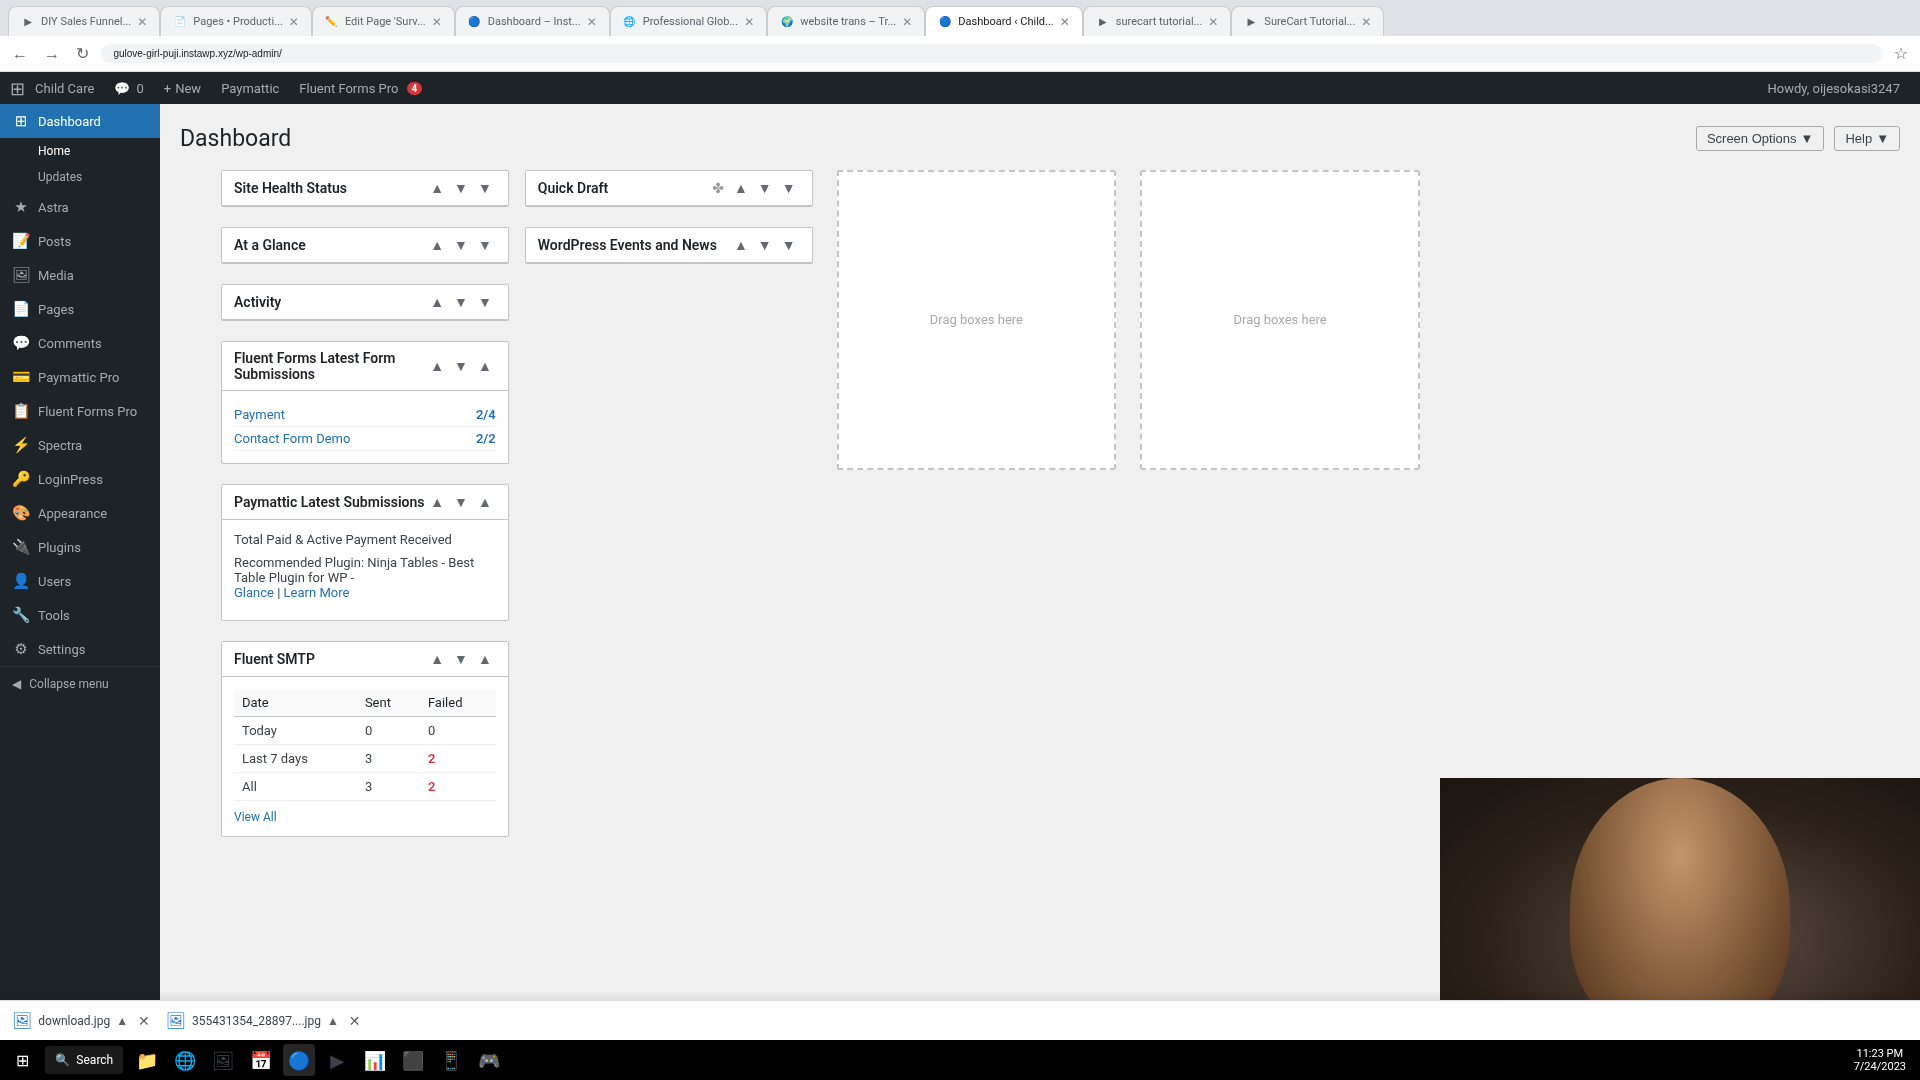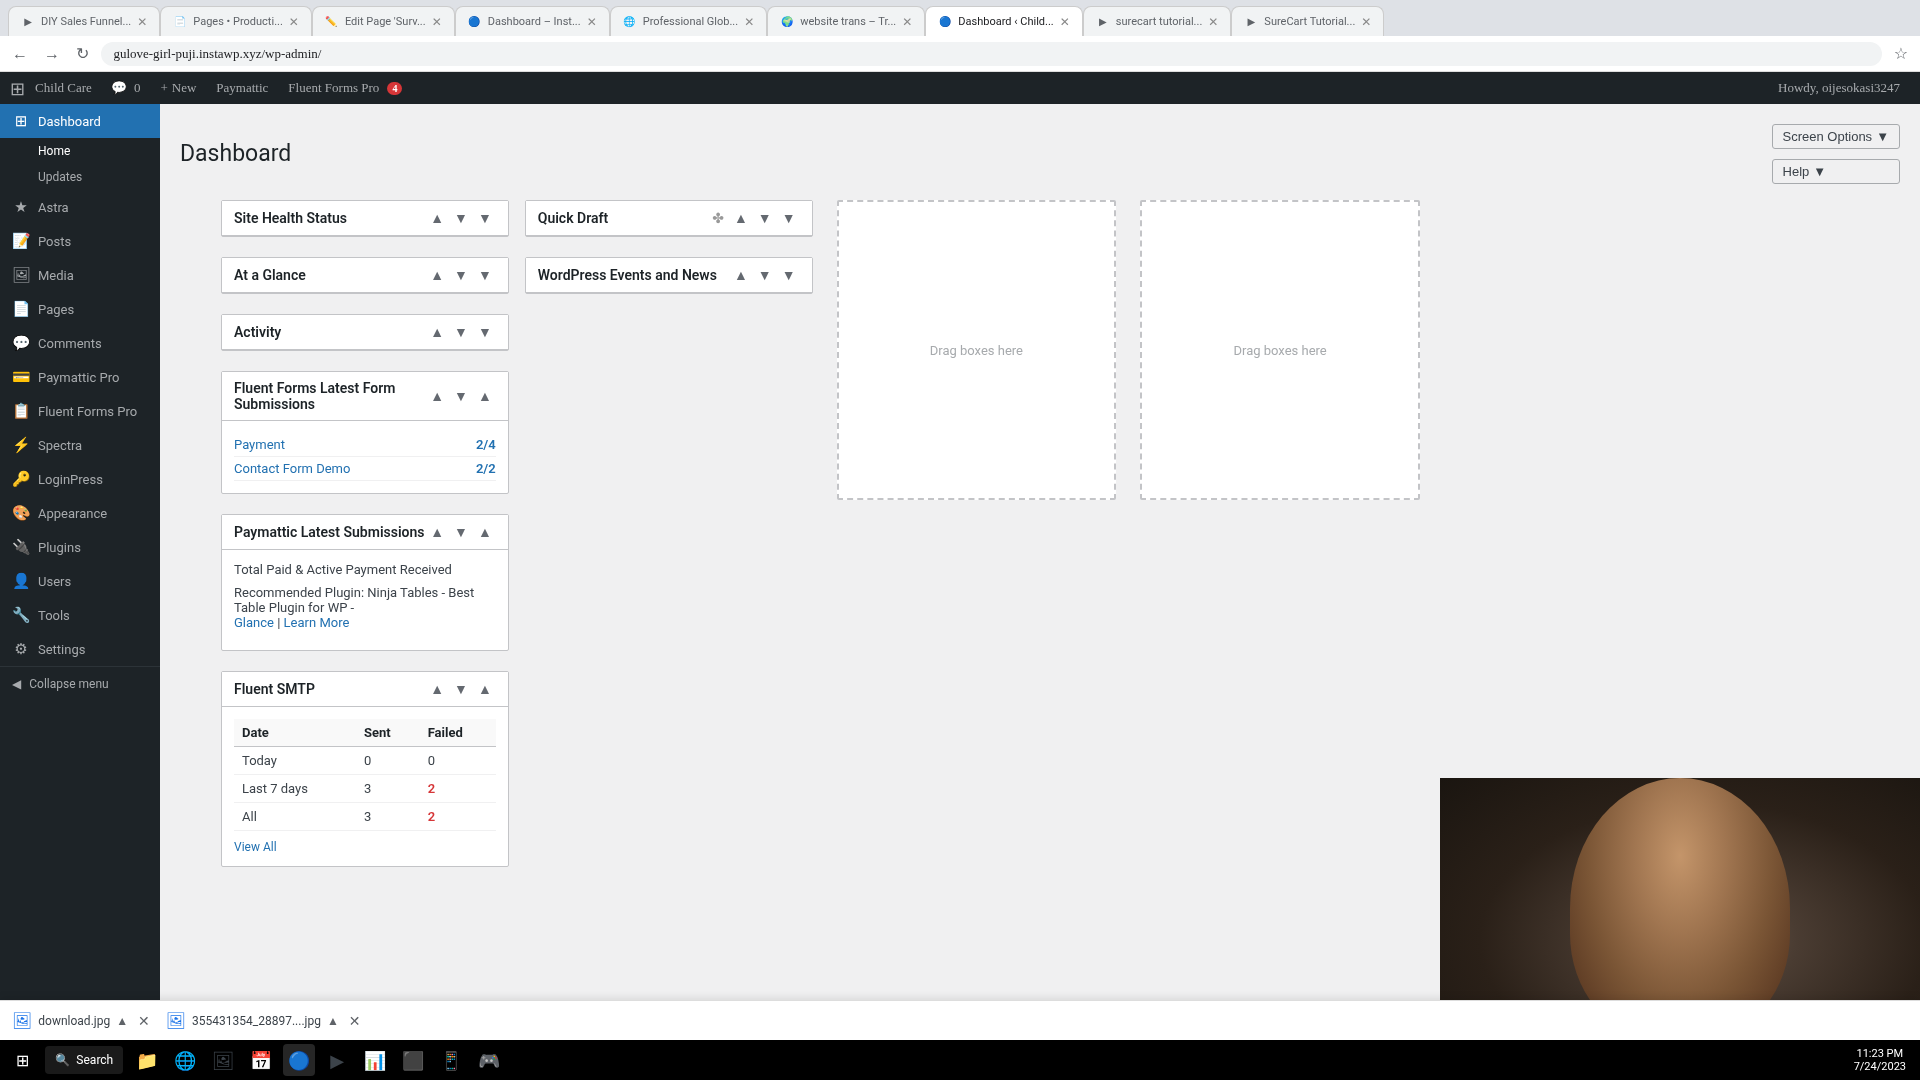--- a/index.html
+++ b/index.html
@@ -8,25 +8,25 @@
     
     .browser-chrome { background: #dee1e6; height: 72px; display: flex; flex-direction: column; }
     .browser-tabs { background: #dee1e6; display: flex; align-items: flex-end; height: 36px; padding: 0 8px; gap: 0; }
     .browser-tab { background: #f1f3f4; border-radius: 8px 8px 0 0; padding: 0 12px; height: 30px; display: flex; align-items: center; gap: 6px; font-size: 11px; color: #5f6368; min-width: 120px; max-width: 180px; cursor: pointer; border: 1px solid #ccc; border-bottom: none; }
     .browser-tab.active { background: #fff; color: #202124; }
     .browser-tab .tab-favicon { width: 14px; height: 14px; font-size: 10px; display:flex;align-items:center;justify-content:center; }
     .browser-tab .tab-title { flex: 1; overflow: hidden; white-space: nowrap; text-overflow: ellipsis; font-size: 11px; }
     .browser-tab .tab-close { font-size: 12px; color: #888; cursor: pointer; }
     .browser-toolbar { background: #fff; height: 36px; display: flex; align-items: center; padding: 0 8px; gap: 8px; border-bottom: 1px solid #ddd; }
     .browser-nav-btn { background: none; border: none; cursor: pointer; color: #5f6368; font-size: 16px; padding: 4px; border-radius: 50%; }
-    .browser-address-bar { flex: 1; background: #f1f3f4; border-radius: 20px; padding: 4px 12px; font-size: 13px; color: #202124; border: none; outline: none; font-family: Liberation Serif, serif; }
+    .browser-address-bar { flex: 1; background: #f1f3f4; border-radius: 20px; padding: 4px 12px; font-size: 10px; color: #202124; border: none; outline: none; }
 
     
     .wp-admin-bar { background: #1d2327; height: 32px; display: flex; align-items: center; padding: 0 10px; gap: 0; color: #a7aaad; font-size: 13px; }
-    .admin-bar-item { padding: 0 10px; height: 32px; display: flex; align-items: center; gap: 6px; cursor: pointer; color: #a7aaad; text-decoration: none; font-family: Liberation Serif, serif; }
+    .admin-bar-item { padding: 0 10px; height: 32px; display: flex; align-items: center; gap: 6px; cursor: pointer; color: #a7aaad; text-decoration: none; }
     .admin-bar-item.brand { color: #a7aaad; }
     .admin-bar-logo { color: #a7aaad; font-size: 18px; }
     .admin-bar-right { margin-left: auto; display: flex; align-items: center; gap: 0; }
     .admin-bar-badge { background: #d63638; color: #fff; border-radius: 10px; padding: 1px 5px; font-size: 10px; font-weight: bold; margin-left: 2px; }
     .admin-bar-new { display:flex; align-items:center; gap: 4px; }
 
     
     .wp-layout { display: flex; height: calc(1080px - 72px - 32px); }
 
     
@@ -37,21 +37,21 @@
     .sidebar-submenu-item { padding: 6px 12px 6px 38px; cursor: pointer; color: #a7aaad; font-size: 12px; display: block; }
     .sidebar-submenu-item.active { color: #fff; }
     .sidebar-collapse { display: flex; align-items: center; gap: 8px; padding: 10px 12px; cursor: pointer; color: #a7aaad; font-size: 12px; border-top: 1px solid #2c3338; margin-top: auto; }
 
     
     .wp-main { flex: 1; overflow-y: auto; padding: 20px 20px 0 20px; background: #f0f0f1; }
 
     
     .page-header { display: flex; align-items: center; justify-content: space-between; margin-bottom: 16px; }
     .page-title { font-size: 23px; font-weight: 400; color: #1d2327; line-height: 1.3; }
-    .page-header-actions { display: flex; gap: 10px; flex-direction: column; }
+    .page-header-actions { display: flex; gap: 10px; }
     .screen-options-btn { background: #f0f0f1; border: 1px solid #a7aaad; border-radius: 3px; padding: 4px 10px; cursor: pointer; font-size: 13px; color: #3c434a; display: flex; align-items: center; gap: 4px; }
     .help-btn { background: #f0f0f1; border: 1px solid #a7aaad; border-radius: 3px; padding: 4px 10px; cursor: pointer; font-size: 13px; color: #3c434a; display: flex; align-items: center; gap: 4px; }
 
     
     .metabox { background: #fff; border: 1px solid #c3c4c7; margin-bottom: 20px; border-radius: 2px; }
     .metabox-header { display: flex; align-items: center; padding: 8px 12px; border-bottom: 1px solid #c3c4c7; background: #fff; cursor: move; }
     .metabox-title { font-size: 14px; font-weight: 600; color: #1d2327; flex: 1; }
     .metabox-controls { display: flex; gap: 2px; align-items: center; }
     .metabox-btn { background: none; border: none; cursor: pointer; color: #646970; padding: 2px 4px; font-size: 14px; line-height: 1; }
     .metabox-body { padding: 12px; }
@@ -63,21 +63,21 @@
     .form-link { color: #2271b1; text-decoration: none; cursor: pointer; }
     .form-row { display: flex; justify-content: space-between; padding: 4px 0; border-bottom: 1px solid #f0f0f1; }
     .form-count { color: #2271b1; font-weight: 600; }
 
     
     .info-text { color: #3c434a; margin-bottom: 8px; font-size: 13px; }
     .plugin-link { color: #2271b1; text-decoration: none; cursor: pointer; }
 
     
     .smtp-table { width: 100%; border-collapse: collapse; font-size: 13px; }
-    .smtp-table th { text-align: left; padding: 6px 8px; border-bottom: 1px solid #c3c4c7; font-weight: 700; color: #1d2327; background: #f9f9f9; margin-top: 44px; }
+    .smtp-table th { text-align: left; padding: 6px 8px; border-bottom: 1px solid #c3c4c7; font-weight: 400; color: #1d2327; background: #f9f9f9; margin-top: 44px; }
     .smtp-table td { padding: 6px 8px; border-bottom: 1px solid #f0f0f1; color: #3c434a; }
     .smtp-table .failed-red { color: #d63638; font-weight: 600; }
     .view-all-link { color: #2271b1; text-decoration: none; cursor: pointer; font-size: 12px; }
 
     
     .video-overlay { position: fixed; bottom: 32px; right: 0; width: 480px; height: 270px; background: #1a1a1a; z-index: 100; display: flex; align-items: center; justify-content: center; overflow: hidden; }
     .video-person { width: 100%; height: 100%; background: radial-gradient(ellipse at center bottom, #5a4a3a 0%, #3a3028 30%, #1a1510 100%); position: relative; }
 
     
     .taskbar { position: fixed; bottom: 0; left: 0; right: 0; height: 40px; background: #000; display: flex; align-items: center; padding: 0 8px; gap: 8px; z-index: 200; }

